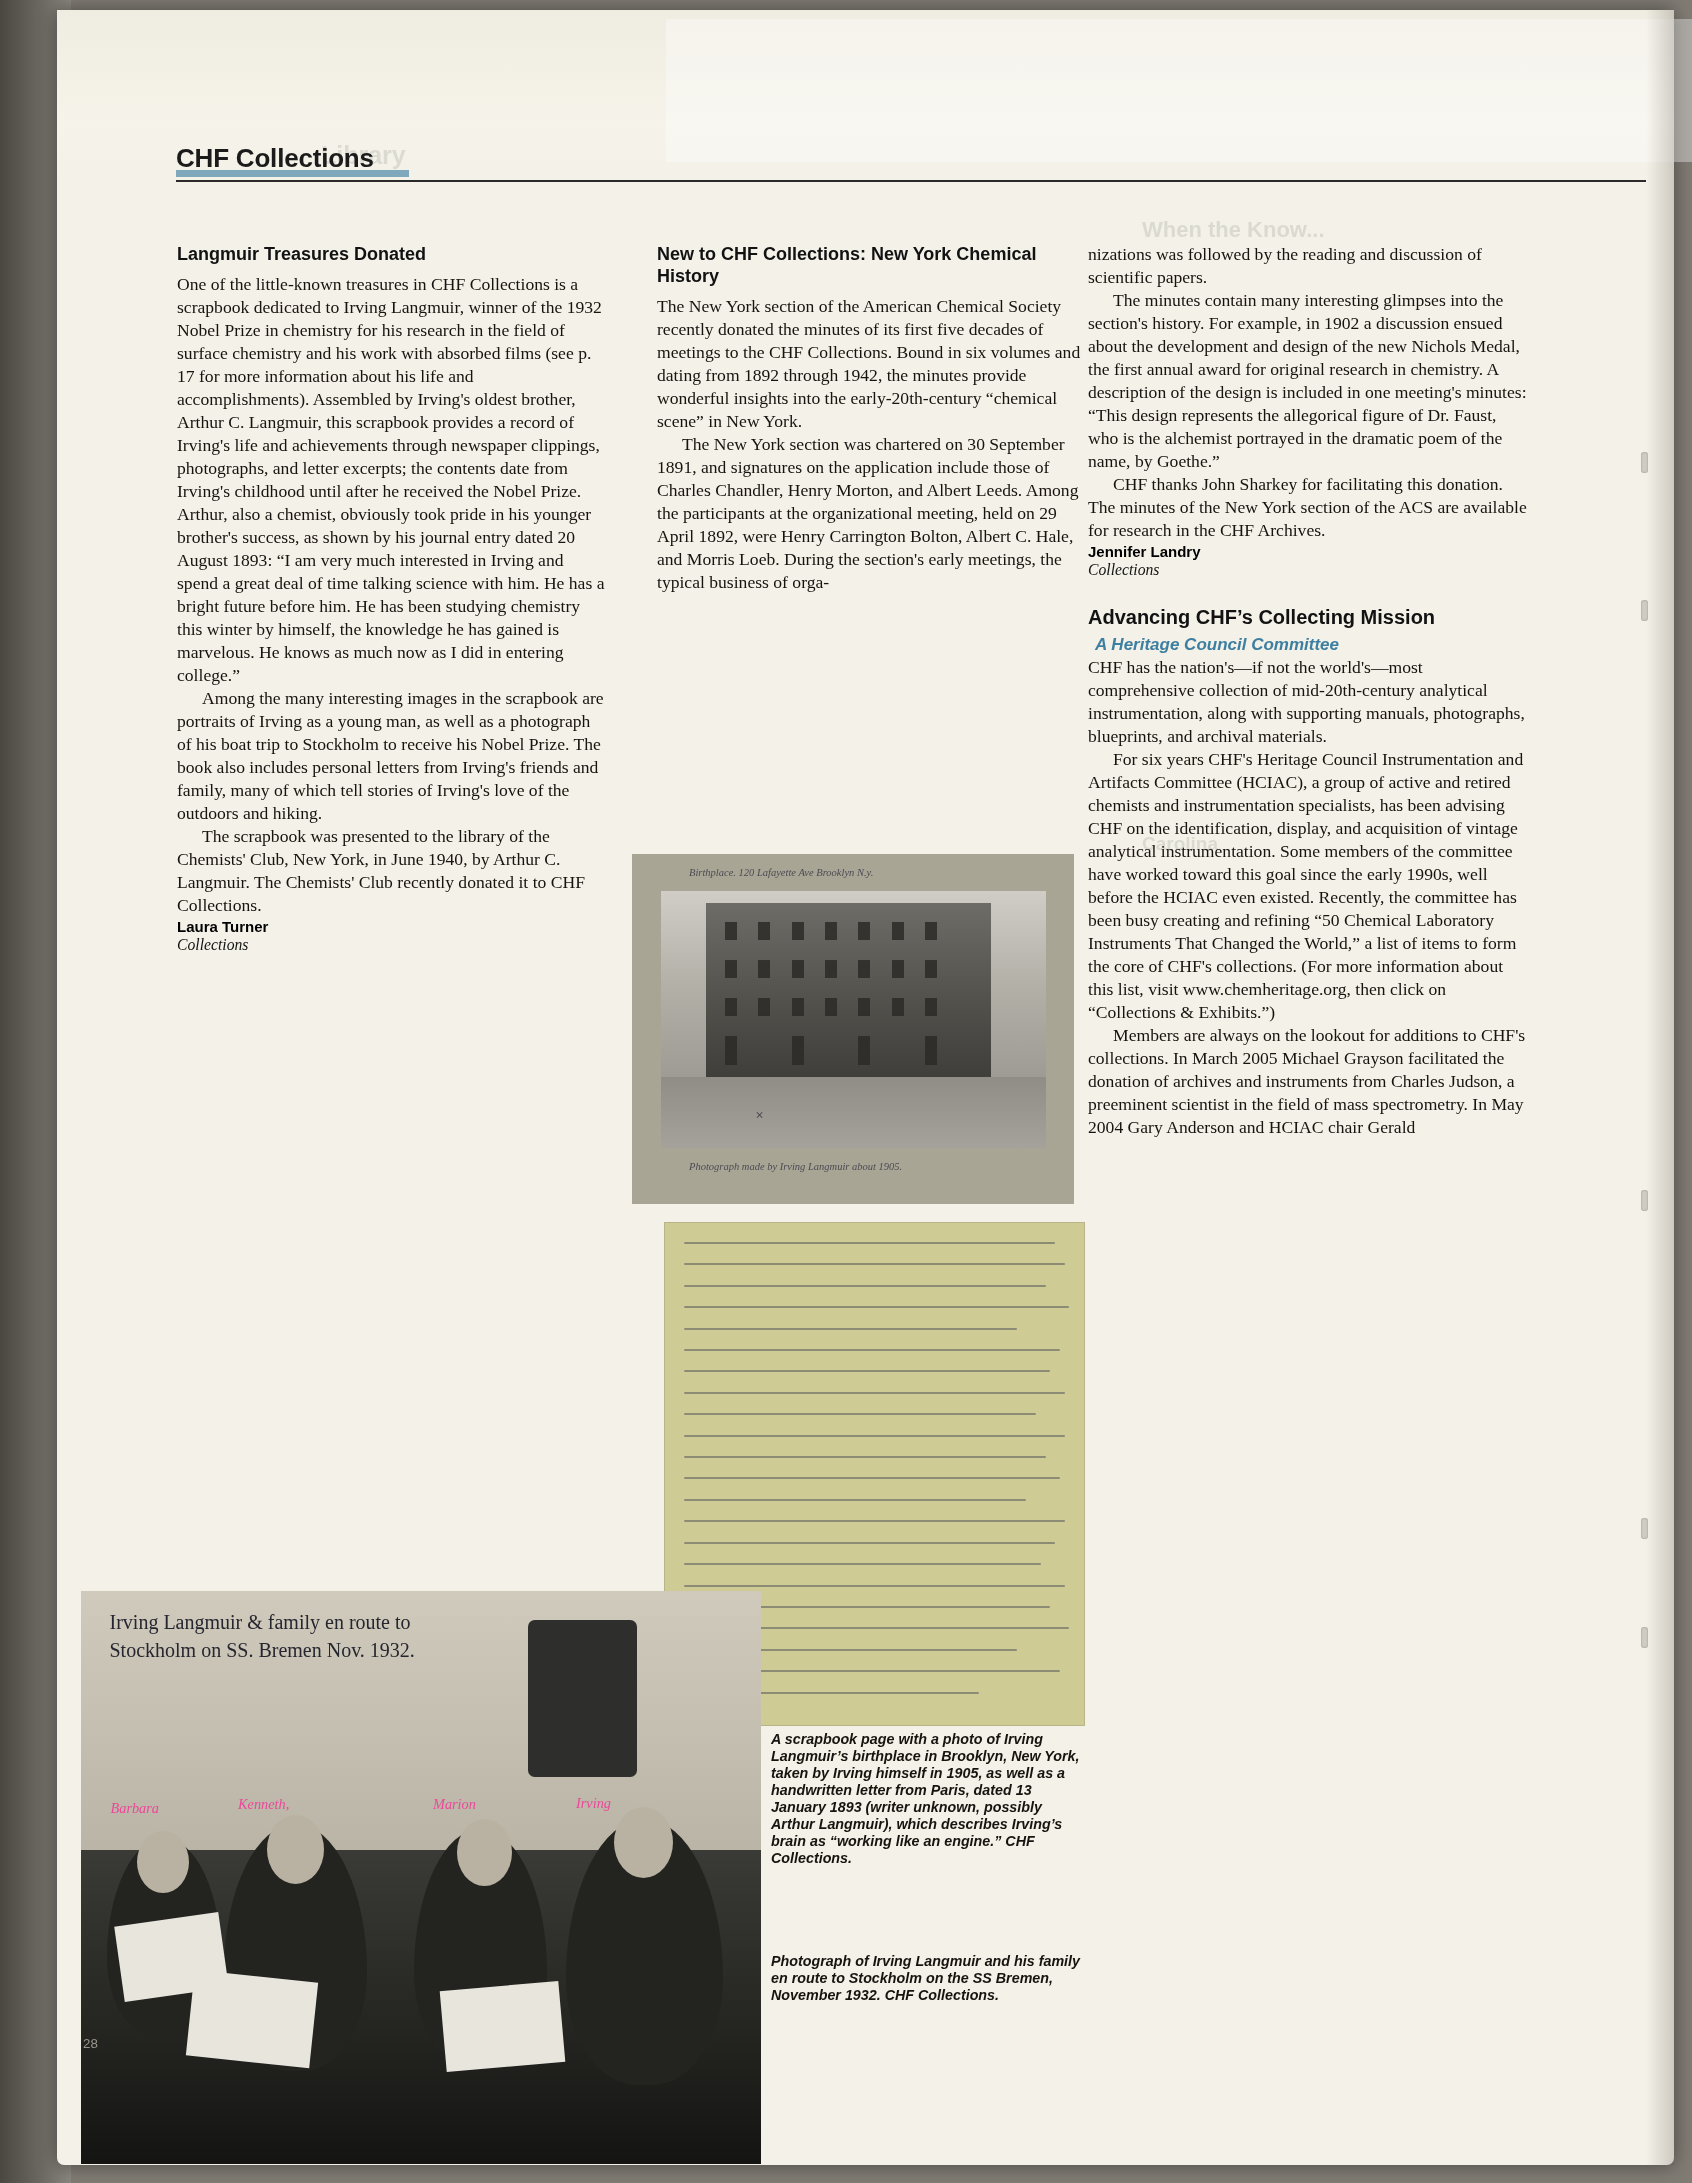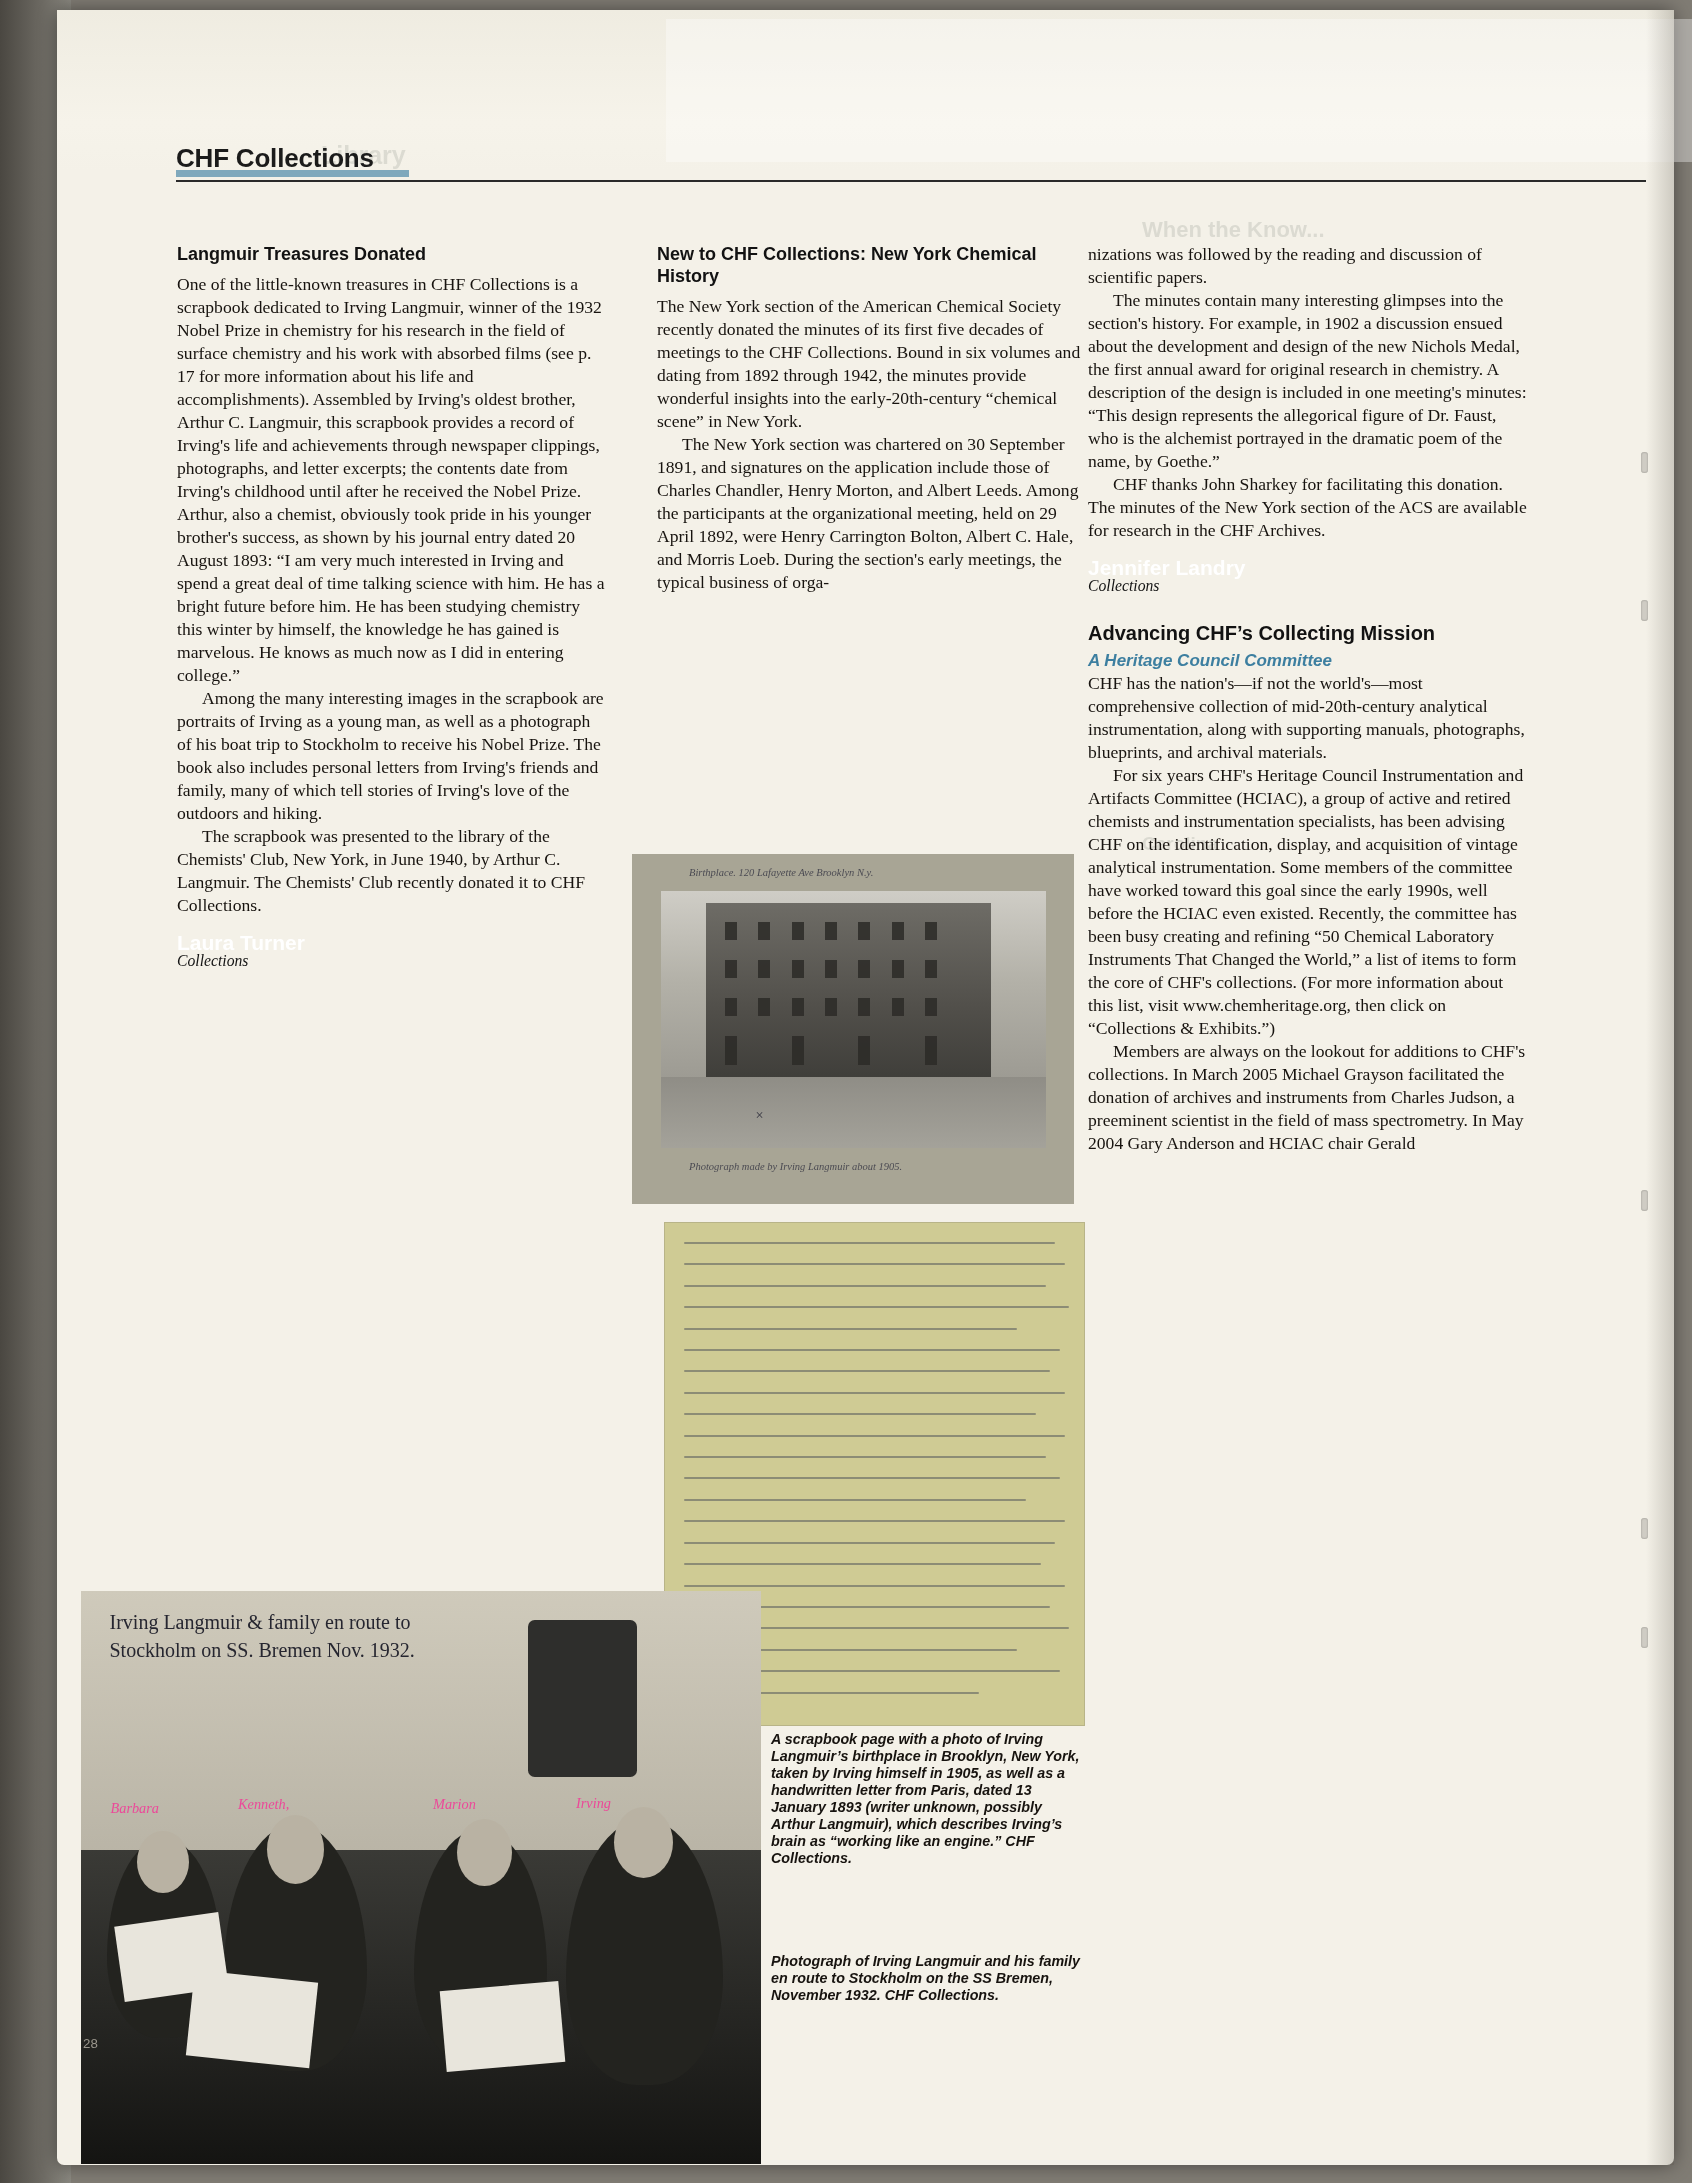--- a/index.html
+++ b/index.html
@@ -131,40 +131,39 @@
   p.body {
     margin: 0;
     text-indent: 0;
   }
   p.body + p.body {
     text-indent: 25px;
   }
   .byline-name {
     font-family: "Liberation Sans", sans-serif;
     font-weight: bold;
-    font-size: 21px;
+    font-size: 15px;
     line-height: 19px;
-    margin-top: 16px;
-    color: #ffffff;
+    color: #000000;
   }
   .byline-role {
     font-family: "Liberation Serif", serif;
     font-style: italic;
     font-size: 15.7px;
     line-height: 18px;
     color: #141414;
   }
   .sub-head-blue {
     font-family: "Liberation Sans", sans-serif;
     font-weight: bold;
     font-style: italic;
     font-size: 17px;
     line-height: 21px;
     color: #3d7fa0;
-    margin: 0 0 1px 0;
+    margin: 0 0 1px 7px;
   }
   .section-head {
     font-family: "Liberation Sans", sans-serif;
     font-weight: bold;
     font-size: 20px;
     line-height: 24px;
     color: #121212;
     margin: 26px 0 4.8px 0;
   }
 

